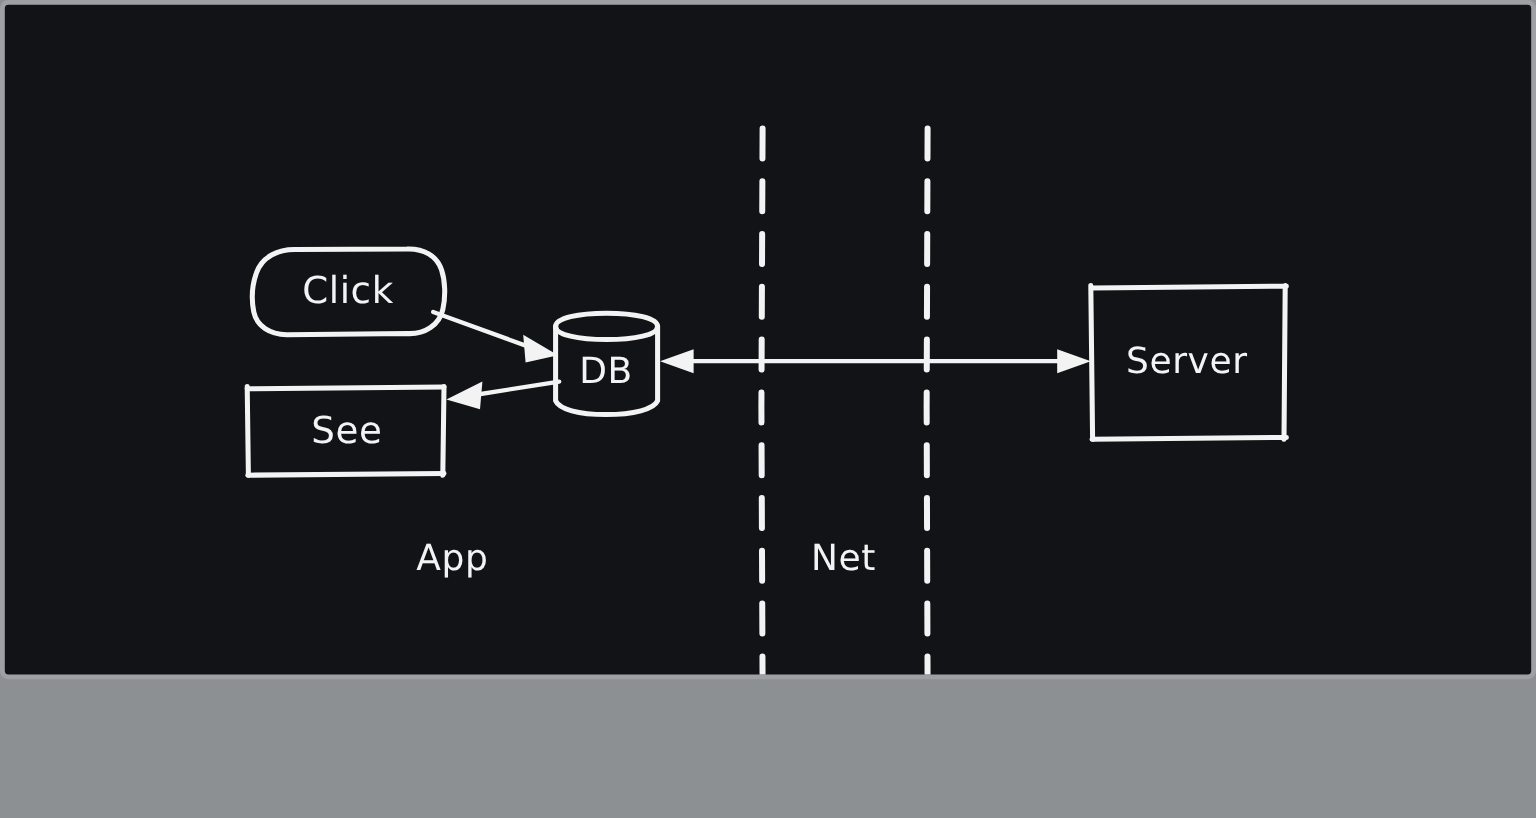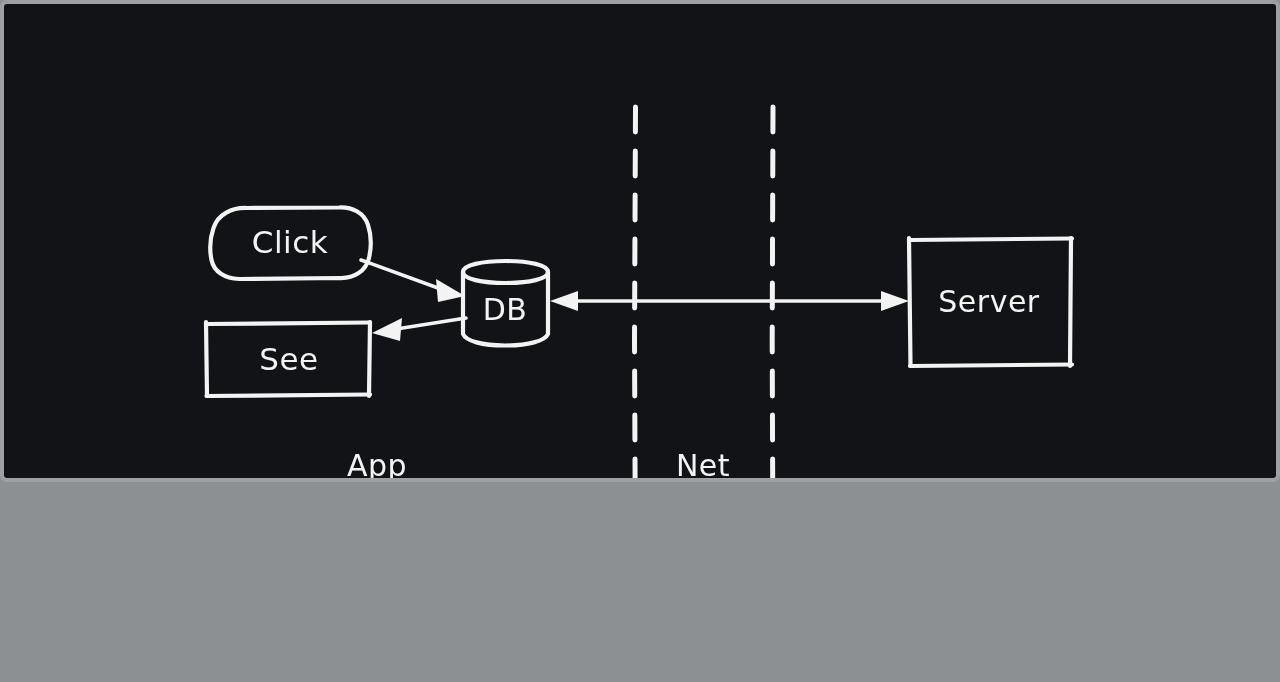--- a/index.html
+++ b/index.html
@@ -11,21 +11,21 @@
   body {
     width: 1280px;
     height: 682px;
     overflow: hidden;
     font-family: "DejaVu Sans", sans-serif;
   }
   #frame {
     position: absolute;
     left: 0; top: 0;
     width: 1280px;
-    height: 482px;
+    height: 566px;
     box-sizing: border-box;
     border: 4px solid #9ea1a4;
     border-radius: 7px;
     background: #121316;
     overflow: hidden;
   }
   #canvas {
     position: absolute;
     left: 0; top: 0;
     width: 1280px;

